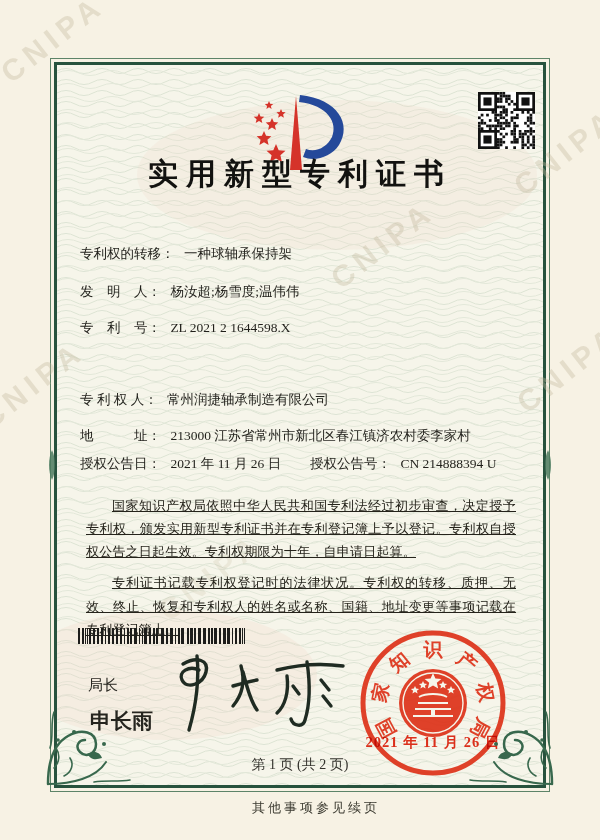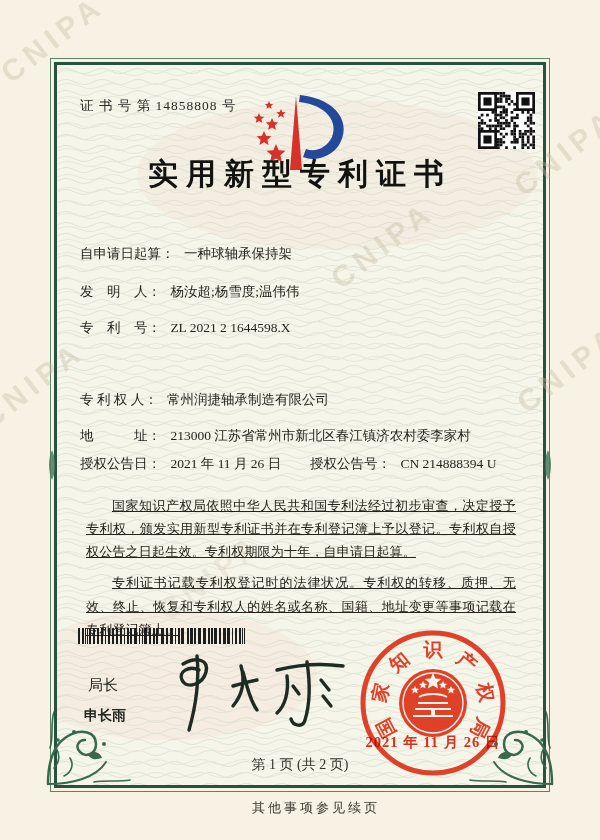--- a/index.html
+++ b/index.html
@@ -31,22 +31,22 @@
   .col2{position:absolute;left:230px;top:0;}
 
   .paras{position:absolute;left:78px;top:486px;width:446px;font-size:13px;line-height:1.78;
          color:#25231b;text-align:justify;}
   .paras p{margin:8px;text-indent:2em;letter-spacing:0.2px;text-decoration:underline;}
 
   .barcode{position:absolute;left:78px;top:628px;}
 
   .signer-title{position:absolute;left:88px;top:676px;font-family:"Liberation Sans","DejaVu Sans",sans-serif;
                 font-weight:normal;font-size:15px;color:#26251f;}
-  .signer-name{position:absolute;left:84px;top:707px;font-family:Liberation Mono, monospace;
-               font-weight:bold;font-size:14px;color:#26251f;}
+  .signer-name{position:absolute;left:90px;top:707px;font-family:Liberation Mono, monospace;
+               font-weight:bold;font-size:21px;color:#26251f;}
   .signature{position:absolute;left:145px;top:650px;}
 
   .seal{position:absolute;left:352px;top:622px;mix-blend-mode:multiply;opacity:0.92;}
   .seal text{font-size:19px;font-weight:bold;fill:#dd3017;font-family:"Liberation Serif",serif;}
   .seal-date{position:absolute;left:357px;top:733px;width:152px;text-align:center;font-size:14.5px;
              font-weight:bold;color:#db2f1b;mix-blend-mode:multiply;letter-spacing:1px;}
 
   .page-num{position:absolute;left:0;top:756px;width:100%;text-align:center;font-size:14px;color:#33322c;}
   .note{position:absolute;left:0;top:799px;width:100%;text-align:center;font-size:13px;
         letter-spacing:3px;color:#3a392f;padding-left:16px;}
@@ -115,21 +115,20 @@
   </svg>
   <svg class="side-orn" style="left:45px;top:450px" width="14" height="30" viewBox="0 0 14 30">
     <path d="M7,0 C11,8 11,22 7,30 C3,22 3,8 7,0 Z" fill="#4a7a5e" opacity="0.85"></path>
   </svg>
   <svg class="side-orn" style="left:541px;top:450px" width="14" height="30" viewBox="0 0 14 30">
     <path d="M7,0 C11,8 11,22 7,30 C3,22 3,8 7,0 Z" fill="#4a7a5e" opacity="0.85"></path>
   </svg>
 
   <div class="content">
 
-    <div class="cert-no">证 书 号 第 14858808 号</div>
 
     <svg class="logo" width="120" height="88" viewBox="0 0 120 88">
       <g fill="#d5332a">
         <path d="M36,58 l2.7,6.2 6.8,0.6 -5.1,4.5 1.5,6.6 -5.9,-3.5 -5.9,3.5 1.5,-6.6 -5.1,-4.5 6.8,-0.6 Z"></path>
         <path d="M24,45 l2.1,4.8 5.3,0.5 -4,3.5 1.2,5.2 -4.6,-2.8 -4.6,2.8 1.2,-5.2 -4,-3.5 5.3,-0.5 Z"></path>
         <path d="M32,32 l1.8,4.1 4.5,0.4 -3.4,3 1,4.4 -3.9,-2.3 -3.9,2.3 1,-4.4 -3.4,-3 4.5,-0.4 Z"></path>
         <path d="M19,27 l1.5,3.4 3.8,0.3 -2.9,2.5 0.9,3.7 -3.3,-2 -3.3,2 0.9,-3.7 -2.9,-2.5 3.8,-0.3 Z"></path>
         <path d="M41,23 l1.3,3 3.3,0.3 -2.5,2.2 0.8,3.2 -2.9,-1.7 -2.9,1.7 0.8,-3.2 -2.5,-2.2 3.3,-0.3 Z"></path>
         <path d="M29,15 l1.2,2.7 3,0.3 -2.3,2 0.7,2.9 -2.6,-1.6 -2.6,1.6 0.7,-2.9 -2.3,-2 3,-0.3 Z"></path>
         <path d="M56,10 L50,84 L62,84 Z"></path>
@@ -285,21 +284,21 @@
         <rect x="27.142857142857146" y="54.28571428571429" width="2.7142857142857144" height="2.7142857142857144" fill="#111"></rect>
         <rect x="35.285714285714285" y="54.28571428571429" width="2.7142857142857144" height="2.7142857142857144" fill="#111"></rect>
         <rect x="43.42857142857143" y="54.28571428571429" width="2.7142857142857144" height="2.7142857142857144" fill="#111"></rect>
         <rect x="48.85714285714286" y="54.28571428571429" width="2.7142857142857144" height="2.7142857142857144" fill="#111"></rect>
         <rect x="54.28571428571429" y="54.28571428571429" width="2.7142857142857144" height="2.7142857142857144" fill="#111"></rect>
       </svg>
 
     <div class="title">实用新型专利证书</div>
 
     <div class="frow" style="top:245px">
-      <span class="flabel">自申请日起算：</span>
+      <span class="flabel">专利权的转移：</span>
       <span class="fvalue">一种球轴承保持架</span>
     </div>
     <div class="frow" style="top:283px">
       <span class="flabel">发　明　人：</span>
       <span class="fvalue">杨汝超;杨雪度;温伟伟</span>
     </div>
     <div class="frow" style="top:319px">
       <span class="flabel">专　利　号：</span>
       <span class="fvalue">ZL 2021 2 1644598.X</span>
     </div>

